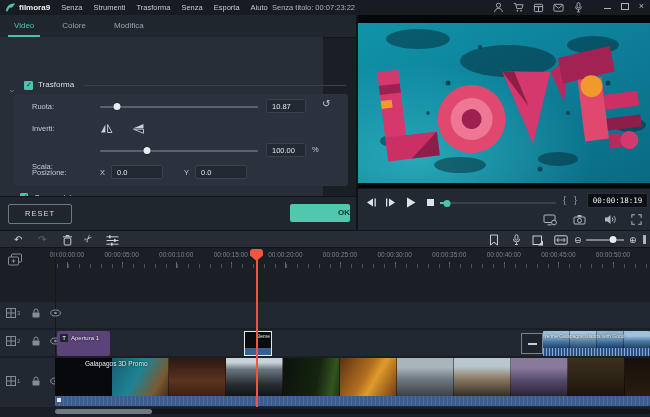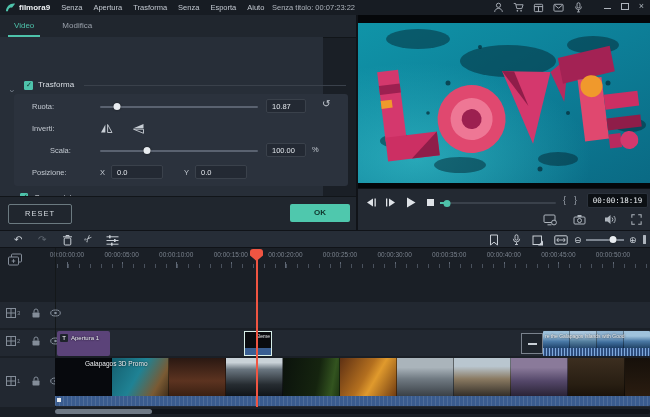--- a/index.html
+++ b/index.html
@@ -42,21 +42,21 @@
   .valbox{position:absolute;width:40px;height:14px;background:#232933;border:1px solid #3a414b;
           border-radius:2px;font-size:7.5px;color:#e2e6eb;line-height:14px;padding-left:5px;box-sizing:border-box;}
   .sec-row{position:absolute;left:0;width:357px;height:16px;display:flex;align-items:center;}
   .sec-row .chev{width:10px;margin-left:10px;}
   .sec-row .lbl{font-size:8px;color:#d9dee4;margin-left:6px;white-space:nowrap;}
   .sec-row .hline{flex:1;margin:0 10px 0 12px;}
   #btnbar{position:absolute;left:0;top:196px;width:357px;height:34px;background:#20262e;border-top:1px solid #111519;}
   #reset-btn{position:absolute;left:8px;top:7px;width:62px;height:18px;border:1px solid #6b7a80;border-radius:2px;
              color:#d7dde2;font-size:7.5px;letter-spacing:1px;text-align:center;line-height:18px;}
   #ok-btn{position:absolute;left:290px;top:7px;width:60px;height:18px;background:#4fc8ad;border-radius:2px;
-          color:#10342c;font-weight:bold;font-size:8px;text-align:center;line-height:18px;}
+          color:#10342c;font-weight:bold;font-size:8px;text-align:right;line-height:18px;}
 
   
   #pv-divider{position:absolute;left:356px;top:15px;width:2px;height:215px;background:#101318;}
   #preview{position:absolute;left:358px;top:15px;width:292px;height:173px;background:#05070a;overflow:hidden;}
   #pv-controls{position:absolute;left:358px;top:188px;width:292px;height:42px;background:#232932;border-top:1px solid #0f1216;}
   .pc-ic{position:absolute;color:#dfe3e8;}
   #seek-track{position:absolute;left:82px;top:13px;width:116px;height:2px;background:#3a414b;border-radius:1px;}
   #seek-fill{position:absolute;left:0;top:0;height:2px;background:#4ec3ab;}
   #seek-handle{position:absolute;top:-2.5px;width:7px;height:7px;border-radius:50%;background:#4ec3ab;transform:translateX(-50%);}
   .bracket{font-size:9px;color:#9aa1ab;}
@@ -111,21 +111,21 @@
 <body>
 
 <div id="app">
 
   <div id="topbar">
     <svg width="11" height="11" viewBox="0 0 12 12" style="margin-left:5px">
       <path d="M1,10 C1.5,4.5 6,1 11,1.8 L7.6,6.2 C5.6,5.4 3.6,6.8 3.2,10 Z" fill="#4ec3ab"></path>
     </svg>
     <span class="logo-txt">filmora9</span>
     <span class="menu-item">Senza</span>
-    <span class="menu-item">Apertura</span>
+    <span class="menu-item">Strumenti</span>
     <span class="menu-item">Trasforma</span>
     <span class="menu-item">Senza</span>
     <span class="menu-item">Esporta</span>
     <span class="menu-item">Aiuto</span>
     <span id="proj-title">Senza titolo: 00:07:23:22</span>
     <span id="tb-icons">
       <svg width="11" height="11" viewBox="0 0 12 12">
         <circle cx="6" cy="3.6" r="2.3" fill="none" stroke="#aeb4bc" stroke-width="1"></circle>
         <path d="M1.8,10.8 C2,8.4 3.8,7 6,7 C8.2,7 10,8.4 10.2,10.8" fill="none" stroke="#aeb4bc" stroke-width="1"></path>
       </svg>
@@ -149,20 +149,21 @@
     </span>
     <span id="win-ctrl">
       <span class="win-min"></span>
       <span class="win-max"></span>
       <span class="win-close">×</span>
     </span>
   </div>
 
   <div id="tabs">
     <span class="tab active">Video</span>
+    <span class="tab">Colore</span>
     <span class="tab">Modifica</span>
   </div>
 
   <div id="panel">
 
     <div class="abs" style="left:10px;top:43px;">
       <span class="chev" style="display:inline-block;transform:rotate(90deg);font-size:9px;">›</span>
     </div>
     <div class="cb abs on" style="left:24px;top:44px;"></div>
     <span class="abs" style="left:38px;top:43px;font-size:8px;color:#d9dee4;">Trasforma</span>
@@ -180,21 +181,21 @@
       <span class="frow-label" style="top:30px;">Inverti:</span>
       <svg class="abs" style="left:86px;top:29px;" width="13" height="11" viewBox="0 0 13 11">
         <polygon points="5.4,1.5 1,9.5 5.4,9.5" fill="#c9cfd6"></polygon>
         <polygon points="7.6,1.5 12,9.5 7.6,9.5" fill="none" stroke="#c9cfd6" stroke-width="0.9"></polygon>
       </svg>
       <svg class="abs" style="left:118px;top:29px;" width="13" height="11" viewBox="0 0 13 11">
         <polygon points="1.5,5.3 11.5,1 11.5,5.3" fill="#c9cfd6"></polygon>
         <polygon points="1.5,6.2 11.5,10.3 11.5,6.2" fill="none" stroke="#c9cfd6" stroke-width="0.9"></polygon>
       </svg>
 
-      <span class="frow-label" style="top:52px;margin-left:18px;">Scala:</span>
+      <span class="frow-label" style="top:68px;">Scala:</span>
       <div class="slider-track" style="top:56px;">
         <div class="slider-handle" style="left: 30%;"></div>
       </div>
       <div class="valbox" style="left:252px;top:49px;">100.00</div>
       <span class="abs" style="left:298px;top:51px;font-size:7.5px;color:#c3c9d1;">%</span>
 
       <span class="frow-label" style="top:74px;">Posizione:</span>
       <span class="abs" style="left:86px;top:74px;font-size:7.5px;color:#c3c9d1;">X</span>
       <div class="valbox" style="left:97px;top:71px;width:52px;">0.0</div>
       <span class="abs" style="left:170px;top:74px;font-size:7.5px;color:#c3c9d1;">Y</span>

